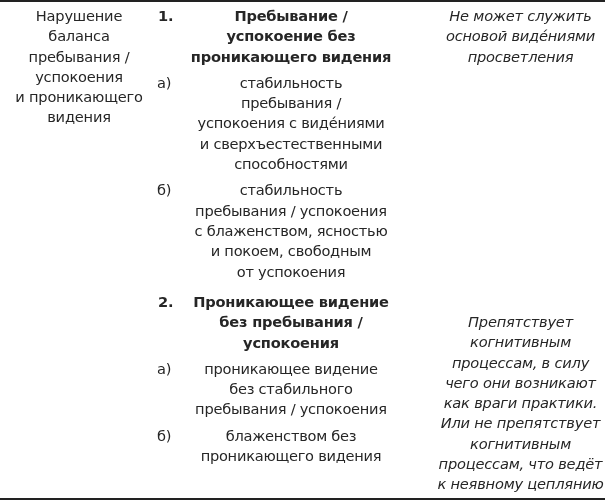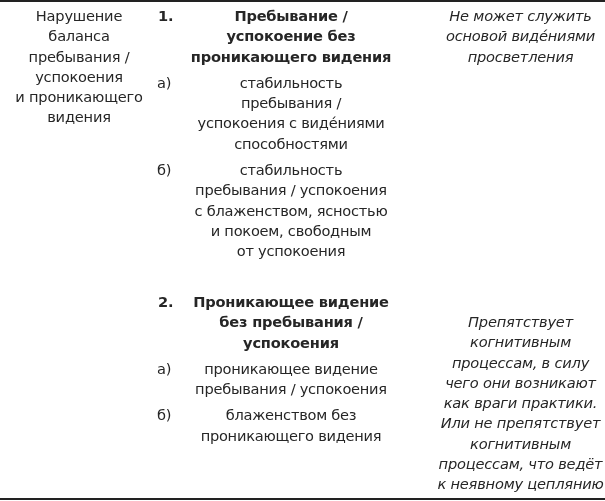--- a/index.html
+++ b/index.html
@@ -90,20 +90,21 @@
     <span class="num">1.</span>
     <span class="line">Пребывание /</span>
     <span class="line">успокоение без</span>
     <span class="line">проникающего видения</span>
   </div>
   <div class="sub">
     <span class="marker">а)</span>
     <span class="line">стабильность</span>
     <span class="line">пребывания /</span>
     <span class="line">успокоения с видéниями</span>
+    <span class="line">и сверхъестественными</span>
     <span class="line">способностями</span>
   </div>
   <div class="sub">
     <span class="marker">б)</span>
     <span class="line">стабильность</span>
     <span class="line">пребывания / успокоения</span>
     <span class="line">с блаженством, ясностью</span>
     <span class="line">и покоем, свободным</span>
     <span class="line">от успокоения</span>
   </div>
@@ -118,20 +119,21 @@
 <div class="block" style="top:292px;">
   <div class="heading">
     <span class="num">2.</span>
     <span class="line">Проникающее видение</span>
     <span class="line">без пребывания /</span>
     <span class="line">успокоения</span>
   </div>
   <div class="sub">
     <span class="marker">а)</span>
     <span class="line">проникающее видение</span>
+    <span class="line">без стабильного</span>
     <span class="line">пребывания / успокоения</span>
   </div>
   <div class="sub">
     <span class="marker">б)</span>
     <span class="line">блаженством без</span>
     <span class="line">проникающего видения</span>
   </div>
 </div>
 
 <div class="col3" style="top:292px;margin-top:20px;">

